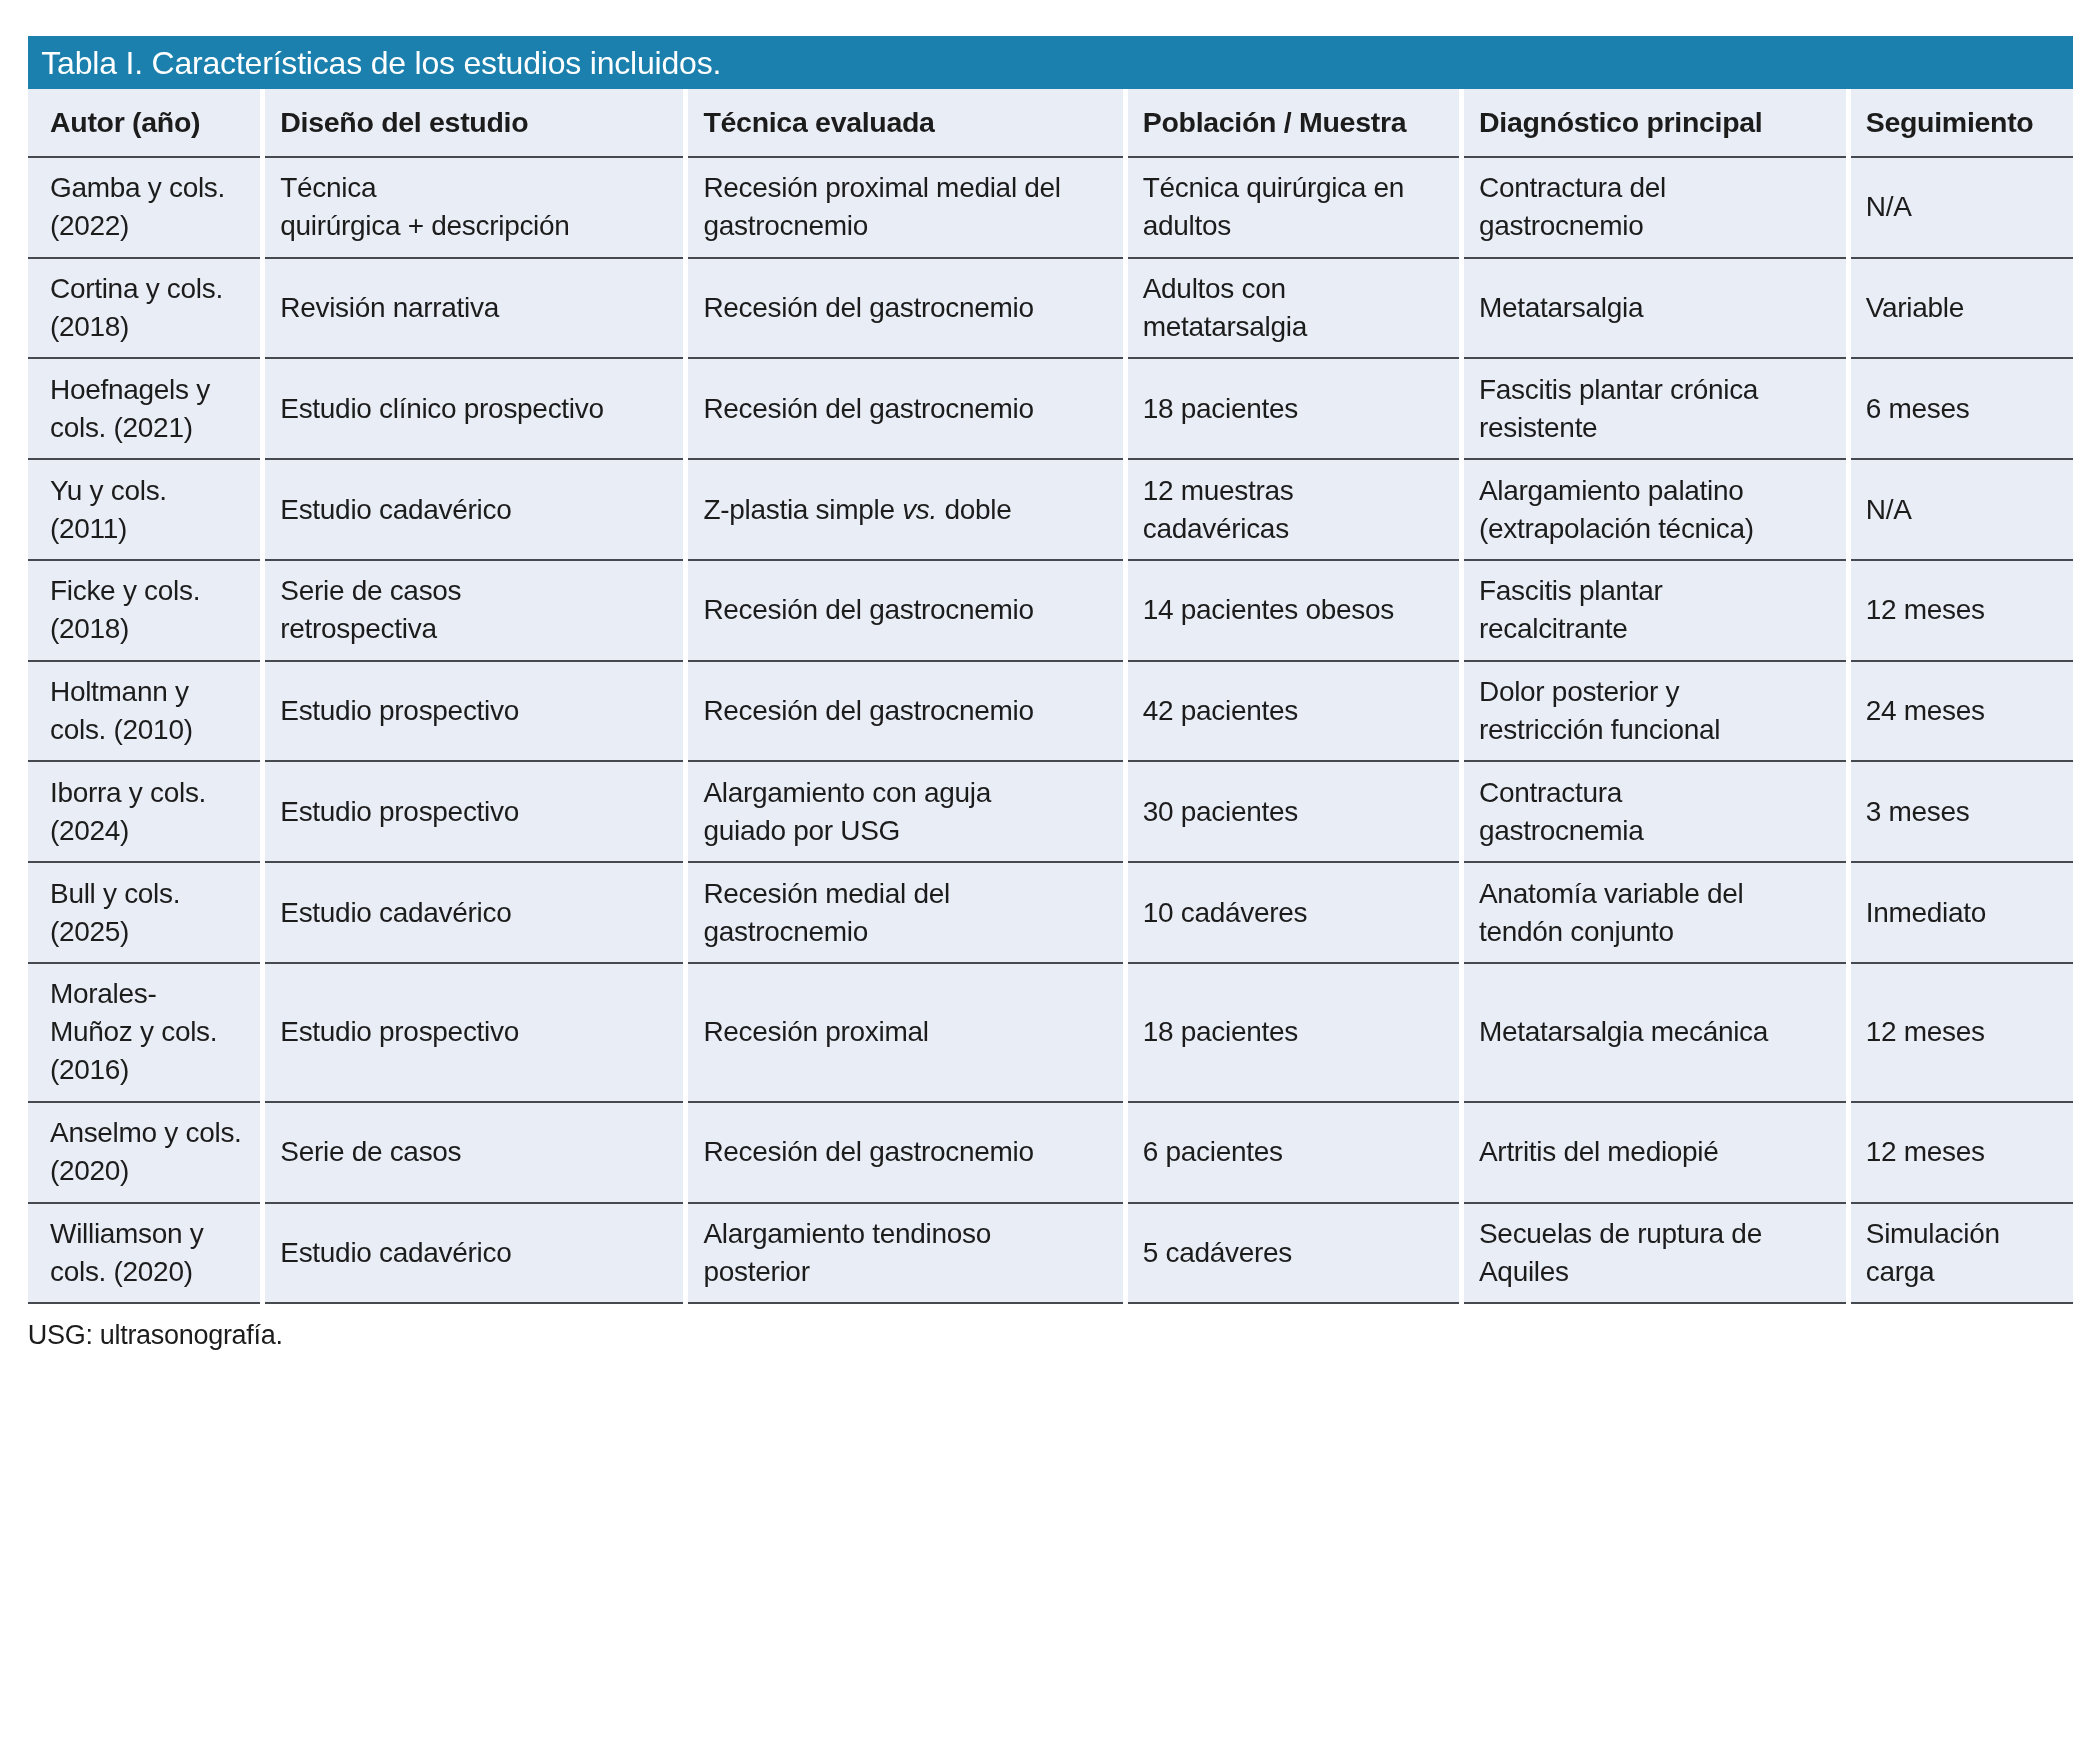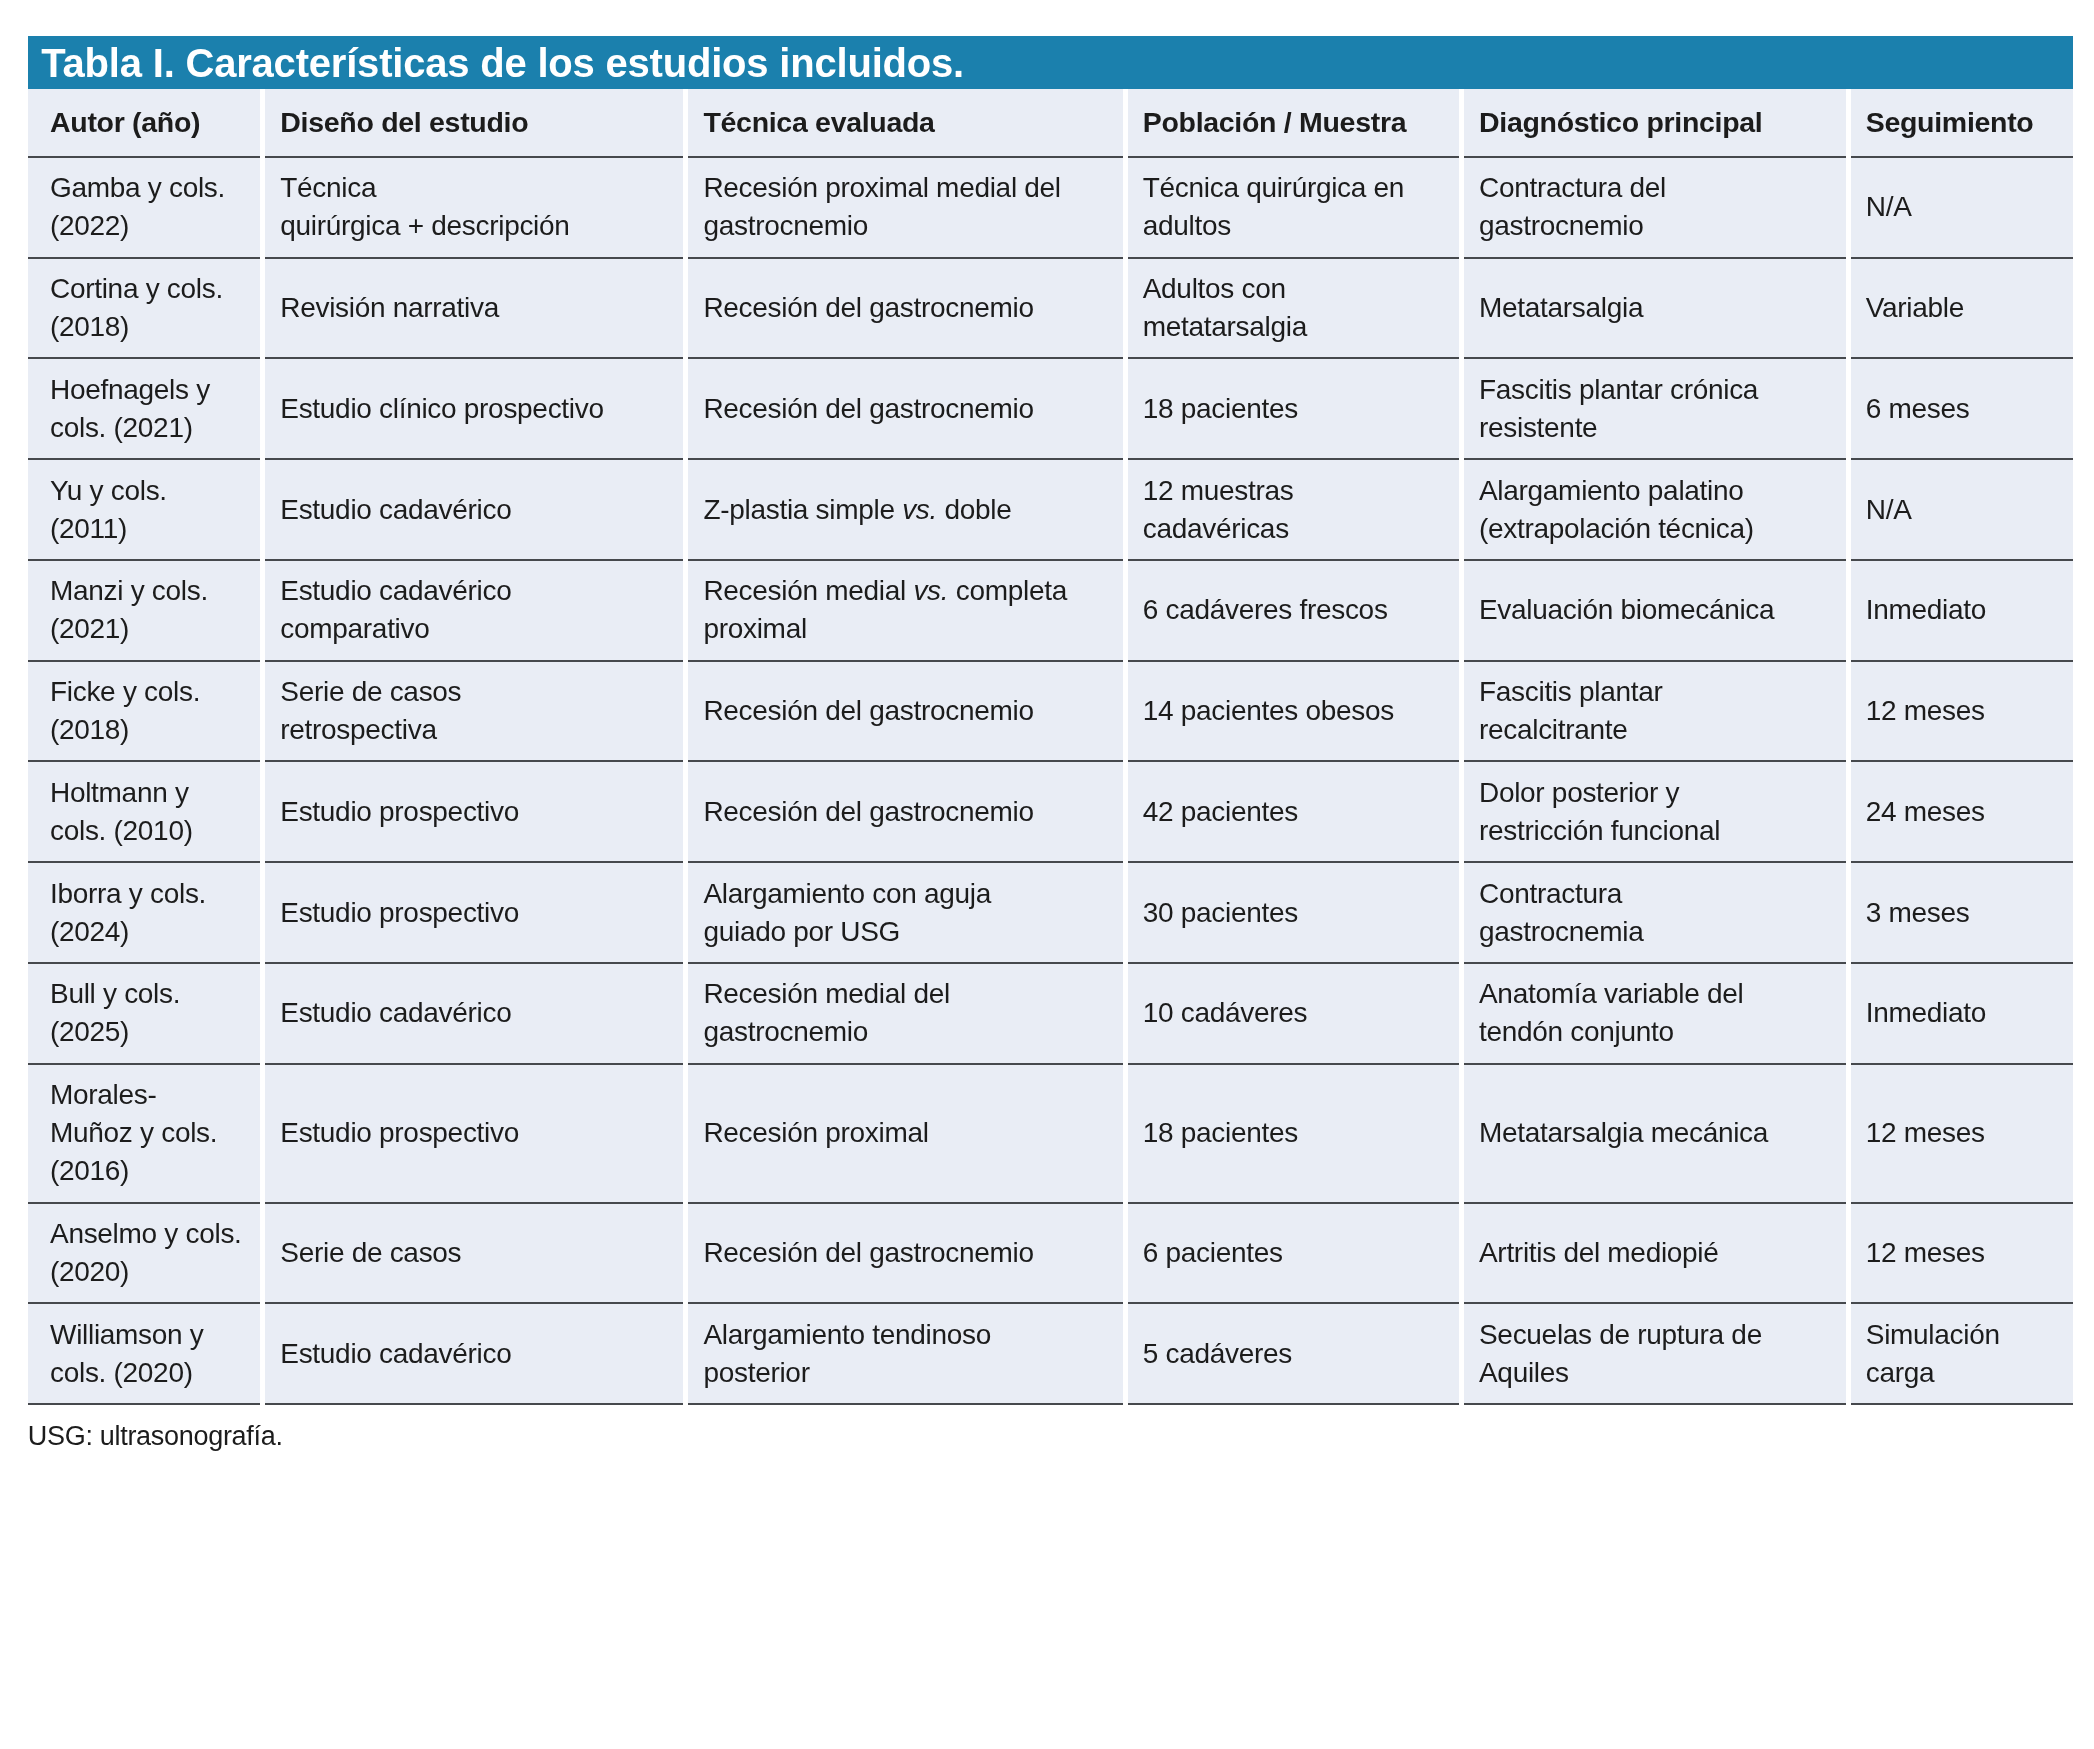--- a/index.html
+++ b/index.html
@@ -29,22 +29,22 @@
   col.c1{width:11.5%;} col.c2{width:20.7%;} col.c3{width:21.5%;}
   col.c4{width:16.4%;} col.c5{width:18.9%;} col.c6{width:11.0%;}
   th,td{
     text-align:left;
     vertical-align:middle;
     background:var(--row-bg);
   }
   .title-cell{
     background:var(--header-bar);
     color:var(--title-text);
-    font-size:40px;
-    font-weight:bold;
+    font-size:32px;
+    font-weight:normal;
     line-height:36px;
     padding:8.6px 9.5px 8.6px 13.3px;
     letter-spacing:-0.2px;
   }
   .head-row th{
     font-size:28.5px;
     font-weight:bold;
     line-height:38px;
     padding:14.3px 7.6px 14.3px 15px;
     border-bottom:2.9px solid var(--divider);
@@ -132,31 +132,20 @@
 (2011)</td>
     <td>Estudio cadavérico</td>
     <td>Z-plastia simple <em>vs.</em> doble</td>
     <td>12 muestras
 cadavéricas</td>
     <td>Alargamiento palatino
 (extrapolación técnica)</td>
     <td>N/A</td>
   </tr>
       <tr>
-    <td>Manzi y cols.
-(2021)</td>
-    <td>Estudio cadavérico
-comparativo</td>
-    <td>Recesión medial <em>vs.</em> completa
-proximal</td>
-    <td>6 cadáveres frescos</td>
-    <td>Evaluación biomecánica</td>
-    <td>Inmediato</td>
-  </tr>
-      <tr>
     <td>Ficke y cols.
 (2018)</td>
     <td>Serie de casos
 retrospectiva</td>
     <td>Recesión del gastrocnemio</td>
     <td>14 pacientes obesos</td>
     <td>Fascitis plantar
 recalcitrante</td>
     <td>12 meses</td>
   </tr>

